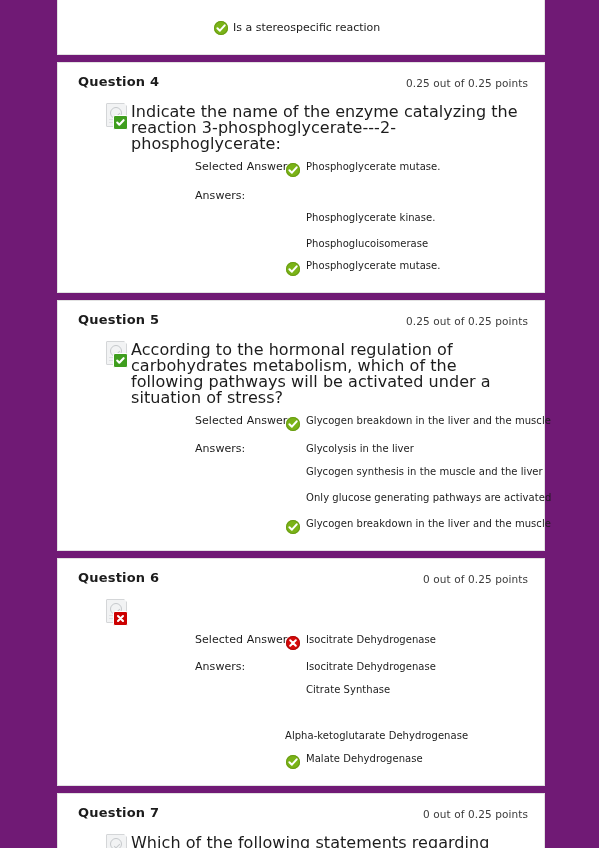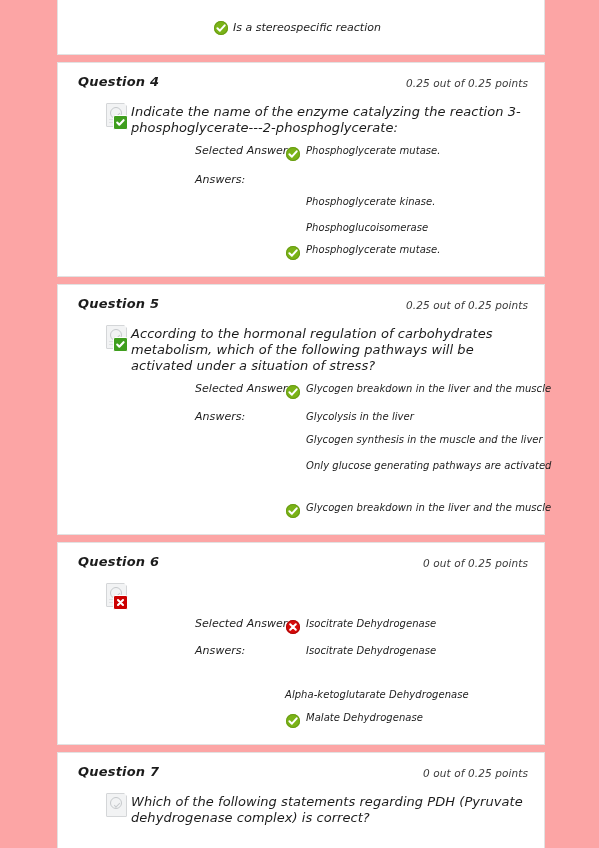--- a/index.html
+++ b/index.html
@@ -9,22 +9,21 @@
     width: 599px; height: 848px;
     background: #ffffff;
     font-family: "DejaVu Sans", "Liberation Sans", sans-serif;
     -webkit-font-smoothing: antialiased;
   }
   #page {
     position: relative;
     width: 599px;
     height: 848px;
     overflow: hidden;
-    background: #fca5a5;
-    font-style: italic;
+    background: #701a75;
   }
   .cards {
     position: absolute;
     left: 57px;
     top: 0;
     width: 488px;
   }
 
   
   .qcard {
@@ -69,21 +68,21 @@
     position: relative;
     padding: 0 20px 14px 20px;
   }
 
   .stem-row {
     position: relative;
     padding-left: 53px;
     min-height: 30px;
   }
   .stem-text {
-    font-size: 13px;
+    font-size: 16px;
     line-height: 16px;
     color: #1c1c1c;
     letter-spacing: 0.05px;
     padding-top: 1px;
   }
 
   
   .doc-icon {
     position: absolute;
     left: 28px;
@@ -292,21 +291,21 @@
             <div class="ans-text" style="margin-left:228px;">Glycogen breakdown in the liver and the muscle</div>
           </div>
           <div class="ans-line" style="margin-top:10px;min-height:16px;">
             <span class="ans-label">Answers:</span>
             <div class="ans-text" style="margin-left:228px;">Glycolysis in the liver</div>
           </div>
           <div style="margin-top:7px;">
             <div class="ans-line" style="margin-bottom:8px;">
               <div class="ans-text" style="margin-left:228px;">Glycogen synthesis in the muscle and the liver</div>
             </div>
-            <div class="ans-line" style="margin-bottom:24px;">
+            <div class="ans-line" style="margin-bottom:8px;">
               <div class="ans-text" style="margin-left:228px;">Only glucose generating pathways are activated</div>
             </div>
             <div class="ans-line" style="margin-bottom:2px;">
               <span class="ans-mark" style="left:208px;top:1px;">
                 <span class="cmark ok"><svg width="14" height="14" viewBox="0 0 14 14">
                       <path d="M3.4 7.2 L5.9 9.7 L10.7 4.3" stroke="#ffffff" stroke-width="2" fill="none" stroke-linecap="round" stroke-linejoin="round"></path>
                     </svg></span>
               </span>
               <div class="ans-text" style="margin-left:228px;">Glycogen breakdown in the liver and the muscle</div>
             </div>
@@ -342,20 +341,23 @@
                     <path d="M4.2 4.2 L9.8 9.8 M9.8 4.2 L4.2 9.8" stroke="#ffffff" stroke-width="2" fill="none" stroke-linecap="round"></path>
                   </svg></span>
             </span>
             <div class="ans-text" style="margin-left:228px;">Isocitrate Dehydrogenase</div>
           </div>
           <div class="ans-line" style="margin-top:9px;min-height:16px;">
             <span class="ans-label">Answers:</span>
             <div class="ans-text" style="margin-left:228px;">Isocitrate Dehydrogenase</div>
           </div>
           <div style="margin-top:7px;">
+            <div class="ans-line" style="margin-bottom:8px;">
+              <div class="ans-text" style="margin-left:228px;">Citrate Synthase</div>
+            </div>
             <div class="ans-line" style="margin-top:28px;">
               <div class="ans-text" style="margin-left:207px;">Alpha-ketoglutarate Dehydrogenase</div>
             </div>
             <div class="ans-line" style="margin-bottom:2px;">
               <span class="ans-mark" style="left:208px;top:1px;">
                 <span class="cmark ok"><svg width="14" height="14" viewBox="0 0 14 14">
                       <path d="M3.4 7.2 L5.9 9.7 L10.7 4.3" stroke="#ffffff" stroke-width="2" fill="none" stroke-linecap="round" stroke-linejoin="round"></path>
                     </svg></span>
               </span>
               <div class="ans-text" style="margin-left:228px;">Malate Dehydrogenase</div>

